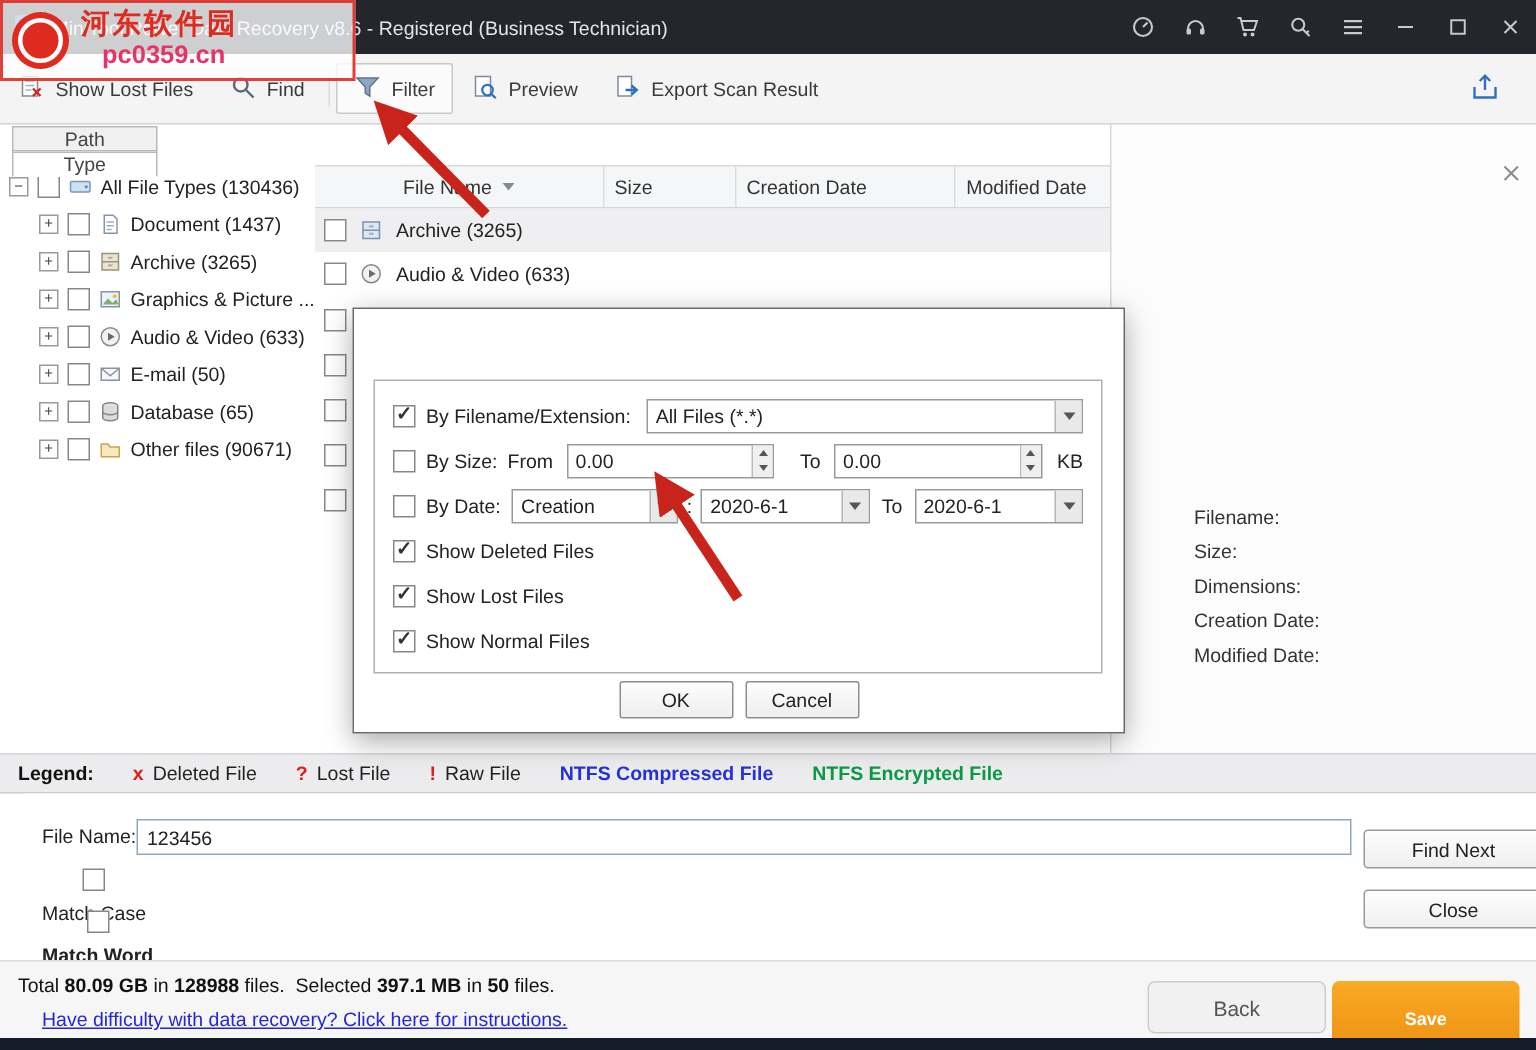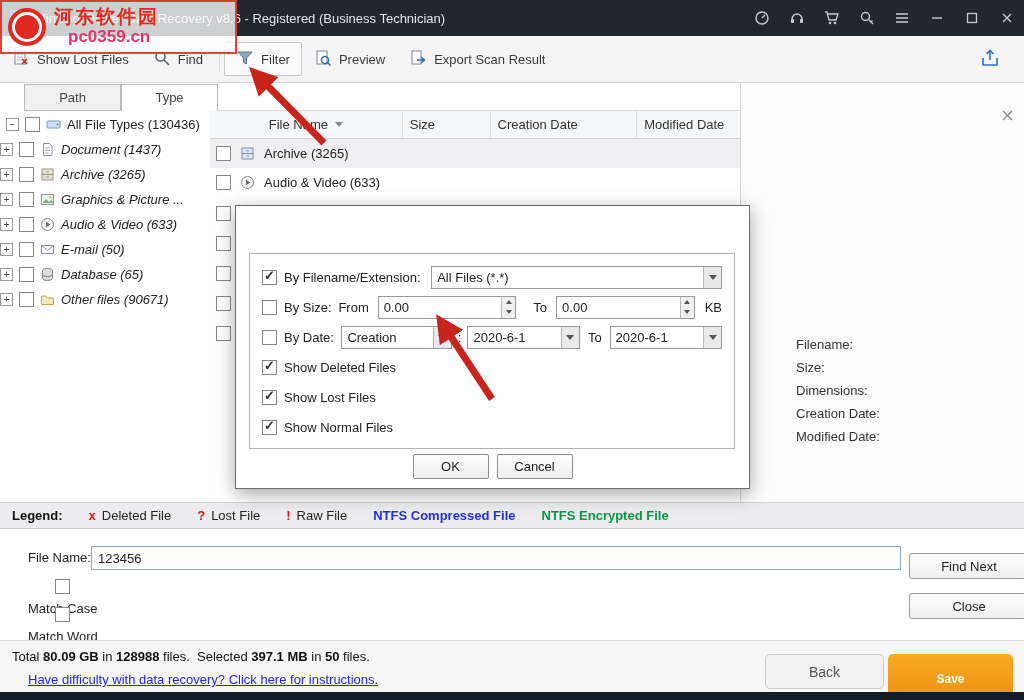--- a/index.html
+++ b/index.html
@@ -17,27 +17,27 @@
   #toolbar{position:absolute;left:0;top:36px;width:1024px;height:46px;background:#f4f4f5;border-bottom:1px solid #d6d6d6;display:flex;align-items:center;z-index:1;}
   .tool{display:flex;align-items:center;gap:7px;height:32px;padding:0 11px;color:#3a3a3a;font-size:13px;white-space:nowrap;border:1px solid transparent;}
   .tool.hover{border:1px solid #c9c9c9;background:#fbfbfb;border-radius:2px;}
   .tsep{width:1px;height:24px;background:#dcdcdc;margin:0 4px;}
   #share-tool{margin-left:auto;margin-right:12px;}
 
   
   #main{position:absolute;left:0;top:82px;width:1024px;height:420px;background:#fff;}
   
   #sidebar{position:absolute;left:0;top:0;width:210px;height:420px;border-right:1px solid #d4d4d4;background:#fff;}
-  #tabs{position:absolute;left:24px;top:2px;height:25px;display:flex;}
+  #tabs{position:absolute;left:8px;top:2px;height:25px;display:flex;flex-direction:column;}
   .tab{width:95px;height:25px;display:flex;align-items:center;justify-content:center;font-size:13px;border:1px solid #b9b9b9;background:#f0f0f0;color:#444;}
   .tab.active{background:#fff;border-bottom:1px solid #fff;z-index:2;}
   #tree{position:absolute;left:0;top:30px;width:210px;}
   .trow{display:flex;align-items:center;height:25px;gap:6px;}
   .trow.root{padding-left:6px;}
-  .trow.child{font-style:italic;}
+  .trow.child{padding-left:26px;}
   .exp{width:11px;height:11px;border:1px solid #9a9a9a;background:#fff;display:inline-flex;align-items:center;justify-content:center;font-size:10px;line-height:1;color:#444;flex:0 0 11px;}
   .exp.plus::before{content:"+";}
   .exp.minus::before{content:"\2212";}
   .cb{width:13px;height:13px;border:1px solid #878787;background:#fff;display:inline-block;position:relative;flex:0 0 13px;}
   .cb.checked::after{content:"\2713";position:absolute;left:1px;top:-3px;font-size:13px;font-weight:bold;color:#333;}
   .ticon{display:inline-flex;flex:0 0 15px;}
   .tlabel{font-size:13px;color:#222;white-space:nowrap;}
 
   
   #filelist{position:absolute;left:210px;top:0;width:530px;height:420px;background:#fff;}
@@ -68,21 +68,21 @@
 
   
   #findbar{position:absolute;left:16px;top:529px;width:1024px;height:111px;background:#fff;}
   #fn-label{position:absolute;left:12px;top:21px;}
   #fn-input{position:absolute;left:75px;top:17px;width:810px;height:24px;border:1px solid #8fa8c0;font-size:13px;padding:0 6px;box-sizing:border-box;font-family:"Liberation Sans",sans-serif;color:#222;outline:none;}
   .fbtn{position:absolute;left:893px;width:118px;height:24px;border:1px solid #9a9a9a;border-radius:3px;background:linear-gradient(#fefefe,#efefef);display:flex;align-items:center;justify-content:center;font-size:13px;color:#222;}
   #find-next{top:24px;}
   #find-close{top:64px;}
   .fcheck{position:absolute;left:12px;display:flex;align-items:center;gap:7px;flex-direction:column;}
   #match-case{top:50px;}
-  #match-word{top:78px;}
+  #match-word{top:78px;font-weight:bold;}
 
   
   #statusbar{position:absolute;left:0;top:640px;width:1024px;height:52px;background:#f6f6f6;border-top:1px solid #dcdcdc;}
   #statline{position:absolute;left:12px;top:8px;white-space:pre;font-size:13px;color:#111;}
   #statline span:nth-child(2n){font-weight:bold;}
   #helplink{position:absolute;left:28px;top:31px;font-size:13px;color:#2526d8;text-decoration:underline;cursor:pointer;}
   #back-btn{position:absolute;left:765px;top:13px;width:117px;height:33px;border:1px solid #cdcdcd;border-radius:5px;background:#f1f1f1;display:flex;align-items:center;justify-content:center;font-size:14px;color:#555;}
   #save-btn{position:absolute;left:888px;top:13px;width:125px;height:50px;border-radius:5px;background:linear-gradient(#f8ab25,#ee8e12);display:flex;align-items:center;justify-content:center;font-size:12px;color:#fff;font-weight:bold;}
   #bottomstrip{position:absolute;left:0;top:692px;width:1024px;height:8px;background:#141b29;}
 

